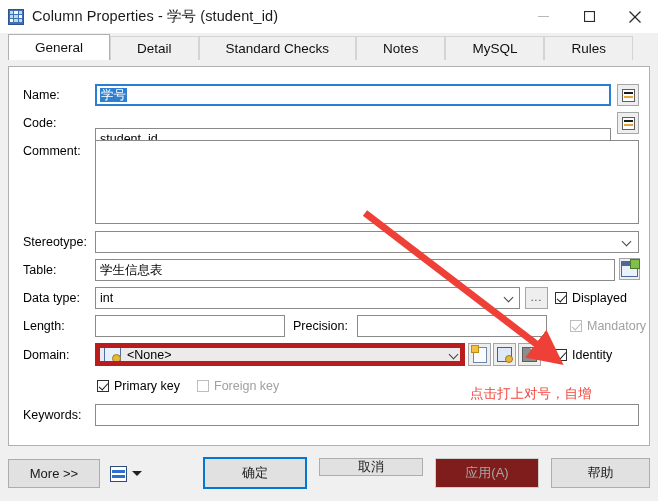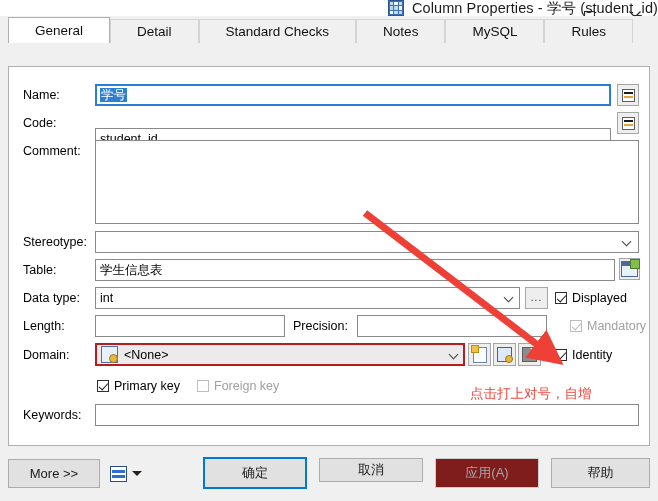--- a/index.html
+++ b/index.html
@@ -8,23 +8,22 @@
     background:#f0f0f0;
     font-family:"Liberation Sans","DejaVu Sans",sans-serif;
     font-size:12.5px;
     color:#000;
     overflow:hidden;
     position:relative;
     -webkit-font-smoothing:antialiased;
   }
   
   .titlebar{
-    height:16px;background:#ffffff;display:flex;align-items:center;
+    height:33px;background:#ffffff;display:flex;align-items:center;
     position:relative;
-    justify-content:flex-end;
   }
   .app-icon{
     width:16px;height:16px;margin-left:8px;margin-right:8px;
     background:#3f6fb5;border:1px solid #2d5690;
     display:grid;grid-template-columns:1fr 1fr 1fr;grid-template-rows:1fr 1fr 1fr;
     gap:1px;padding:1px;box-sizing:border-box;flex:none;
   }
   .app-icon i{background:#b9dcea;display:block;}
   .app-icon i.h{background:#ffffff;}
   .title-text{font-size:14.5px;color:#1a1a1a;white-space:nowrap;letter-spacing:.1px;}
@@ -50,21 +49,21 @@
   }
   .form{position:absolute;inset:0;}
   .lbl{position:absolute;font-size:12.5px;color:#000;white-space:nowrap;}
   .fld{
     position:absolute;background:#ffffff;border:1px solid #8a8a8a;
     box-sizing:border-box;font-size:12.5px;color:#000;
     padding:1px 4px;line-height:18px;white-space:nowrap;overflow:hidden;
   }
   .fld.focused{border:1px solid #2a7fd4;outline:1px solid #2a7fd4;outline-offset:-2px;}
   .sel-text{background:#2f7fd0;color:#ffffff;padding:0 1px;}
-  .fld.readonly{background:#eceaea;border:2px solid #b91c1c;}
+  .fld.readonly{background:#eceaea;border:5px solid #b91c1c;}
   .fld.combo{padding-right:18px;}
   .chev{
     position:absolute;width:9px;height:6px;pointer-events:none;
   }
   .chev:before{
     content:"";position:absolute;left:0;top:0;width:6px;height:6px;
     border-right:1.4px solid #444;border-bottom:1.4px solid #444;
     transform:rotate(45deg);
   }
   .minibtn{
@@ -268,16 +267,16 @@
   </defs>
   <line x1="365" y1="213" x2="548" y2="353" stroke="#ee4036" stroke-width="7" marker-end="url(#ah)"></line>
 </svg>
 <div class="redtext" style="left:470px;top:385px;">点击打上对号，自增</div>
 
 <div class="footer">
   <div class="btn" style="left:8px;top:13px;width:92px;height:29px;">More &gt;&gt;</div>
   <span class="printicon" style="left:110px;top:20px;"></span>
   <span class="tri-down" style="left:132px;top:25px;"></span>
   <div class="btn default" style="left:203px;top:11px;width:104px;height:32px;">确定</div>
-  <div class="btn" style="left:319px;top:12px;width:104px;height:24px;">取消</div>
+  <div class="btn" style="left:319px;top:12px;width:104px;height:18px;">取消</div>
   <div class="btn disabled" style="left:435px;top:12px;width:104px;height:30px;">应用(A)</div>
   <div class="btn" style="left:551px;top:12px;width:99px;height:30px;">帮助</div>
 </div>
 
 </body></html>

